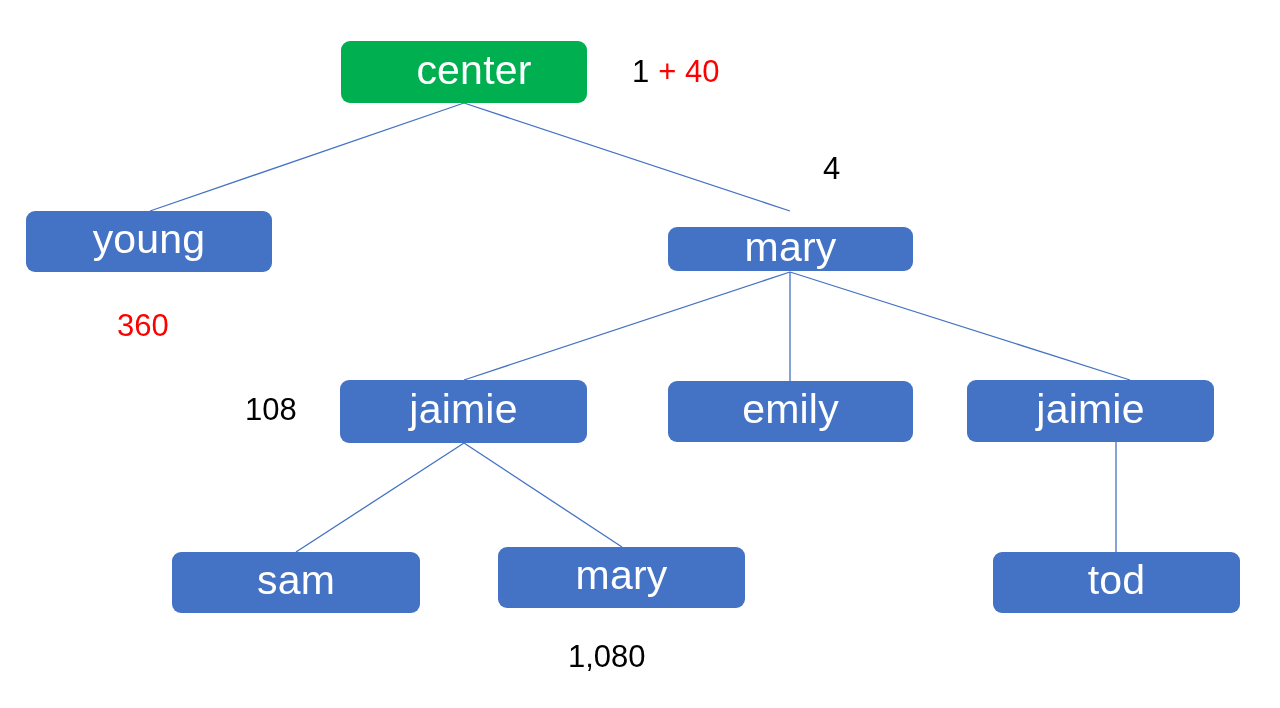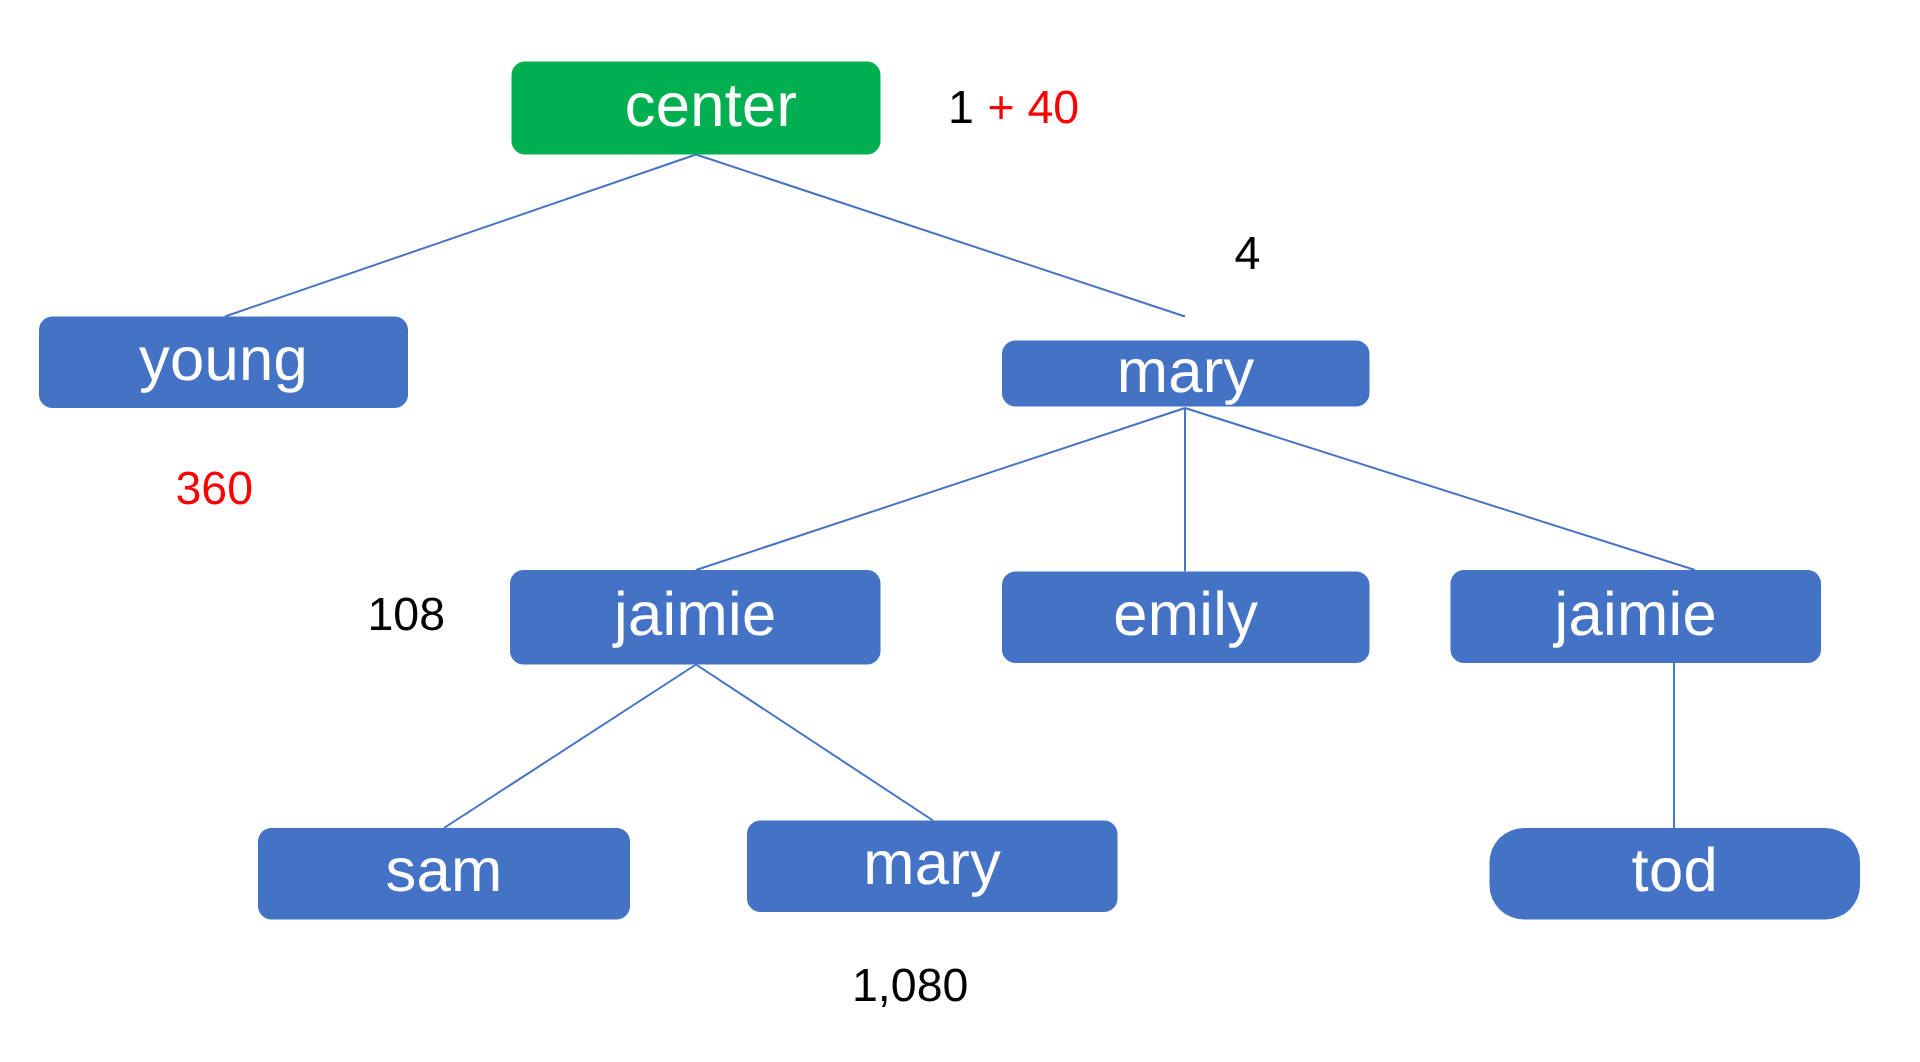--- a/index.html
+++ b/index.html
@@ -92,21 +92,21 @@
       </div>
       <div class="node node-blue" style="left: 967px; top: 380px; width: 247px; height: 62px; text-align: right;">
         <span class="node-label">jaimie</span>
       </div>
       <div class="node node-blue" style="left: 172px; top: 552px; width: 248px; height: 61px;">
         <span class="node-label">sam</span>
       </div>
       <div class="node node-blue" style="left: 498px; top: 547px; width: 247px; height: 61px;">
         <span class="node-label">mary</span>
       </div>
-      <div class="node node-blue" style="left: 993px; top: 552px; width: 247px; height: 61px; border-radius: 23px;">
+      <div class="node node-blue" style="left: 993px; top: 552px; width: 247px; height: 61px;">
         <span class="node-label">tod</span>
       </div>
     </div>
 
   <div id="annot-layer">
       <div class="annot annot-row" style="left: 632px; top: 56px;">
         <span>1</span>
         <span class="annot-red">+ 40</span>
       </div>
       <div class="annot annot-row" style="left: 823px; top: 153px;">

